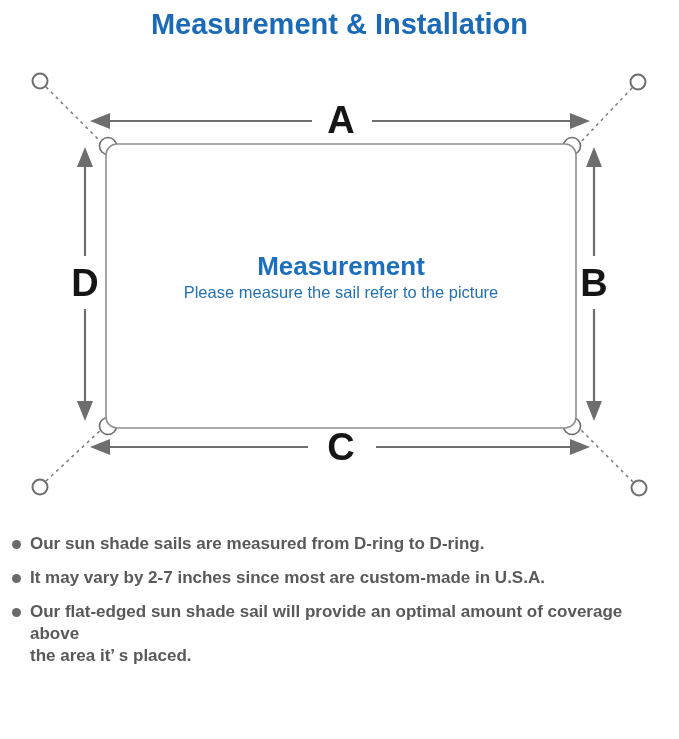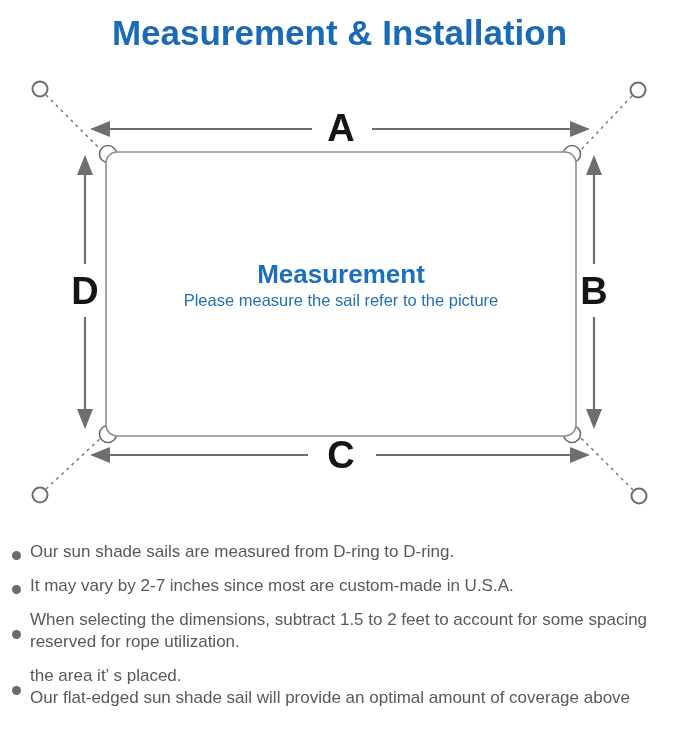--- a/index.html
+++ b/index.html
@@ -11,24 +11,24 @@
     font-family: "Liberation Sans", sans-serif;
     overflow: hidden;
   }
   .page {
     width: 679px;
     height: 739px;
     background: #ffffff;
     position: relative;
   }
   h1.title {
-    margin: 12px;
+    margin: 4px;
     padding-top: 3px;
     text-align: center;
-    font-size: 35px;
+    font-size: 29px;
     line-height: 35px;
     font-weight: bold;
     letter-spacing: 0px;
     color: #1b6ab8;
   }
   svg.diagram {
     display: block;
     margin-top: 17px;
     width: 679px;
     height: 450px;
@@ -50,23 +50,24 @@
     font-size: 16.5px;
     fill: #2470b4;
   }
   ul.notes {
     list-style: none;
     margin: 24px 0 0 0;
     padding: 0;
   }
   ul.notes li {
     display: flex;
-    align-items: center;
+    align-items: flex-start;
     margin: 0 0 12px 0;
     padding-left: 12px;
+    font-weight: bold;
   }
   ul.notes .dot {
     flex: 0 0 auto;
     width: 9px;
     height: 9px;
     border-radius: 50%;
     background: #6b6b6b;
     margin: 7px 9px 0 0;
   }
   ul.notes .note-text {
@@ -154,26 +155,19 @@
     </li>
     <li>
       <span class="dot"></span>
       <span class="note-text">
           <span>It may vary by 2-7 inches since most are custom-made in U.S.A.</span>
         </span>
     </li>
     <li>
       <span class="dot"></span>
       <span class="note-text">
-          <span>When selecting the dimensions, subtract 1.5 to 2 feet to account for some spacing</span>
-          <span>reserved for rope utilization.</span>
-        </span>
-    </li>
-    <li>
-      <span class="dot"></span>
-      <span class="note-text">
+          <span>Our flat-edged sun shade sail will provide an optimal amount of coverage above</span>
           <span>the area it’ s placed.</span>
-          <span>Our flat-edged sun shade sail will provide an optimal amount of coverage above</span>
         </span>
     </li>
   </ul>
 
 </div>
 
 </body></html>

